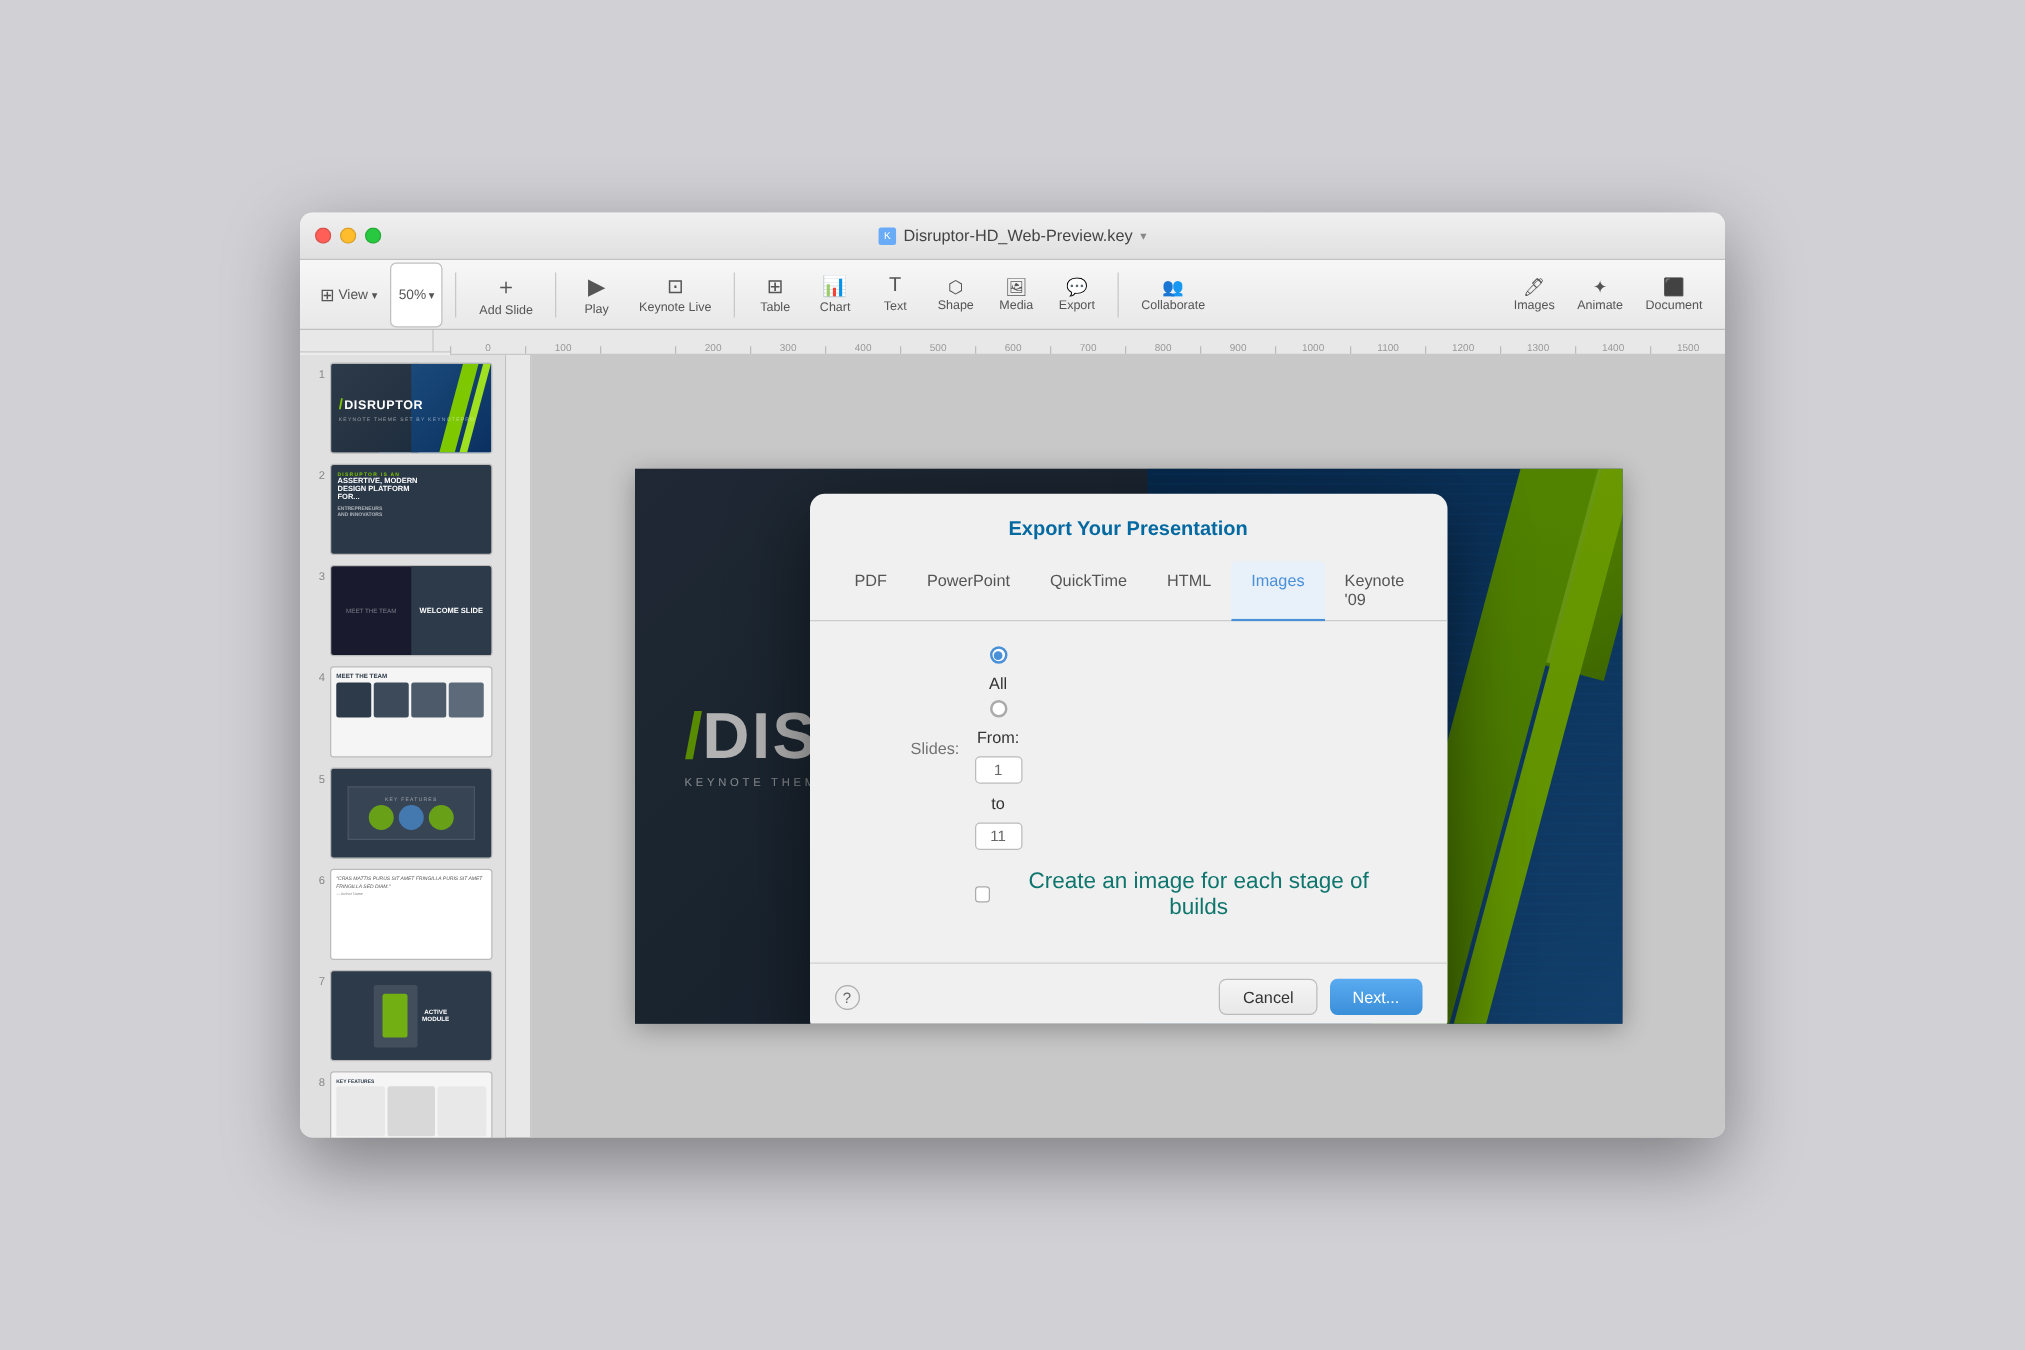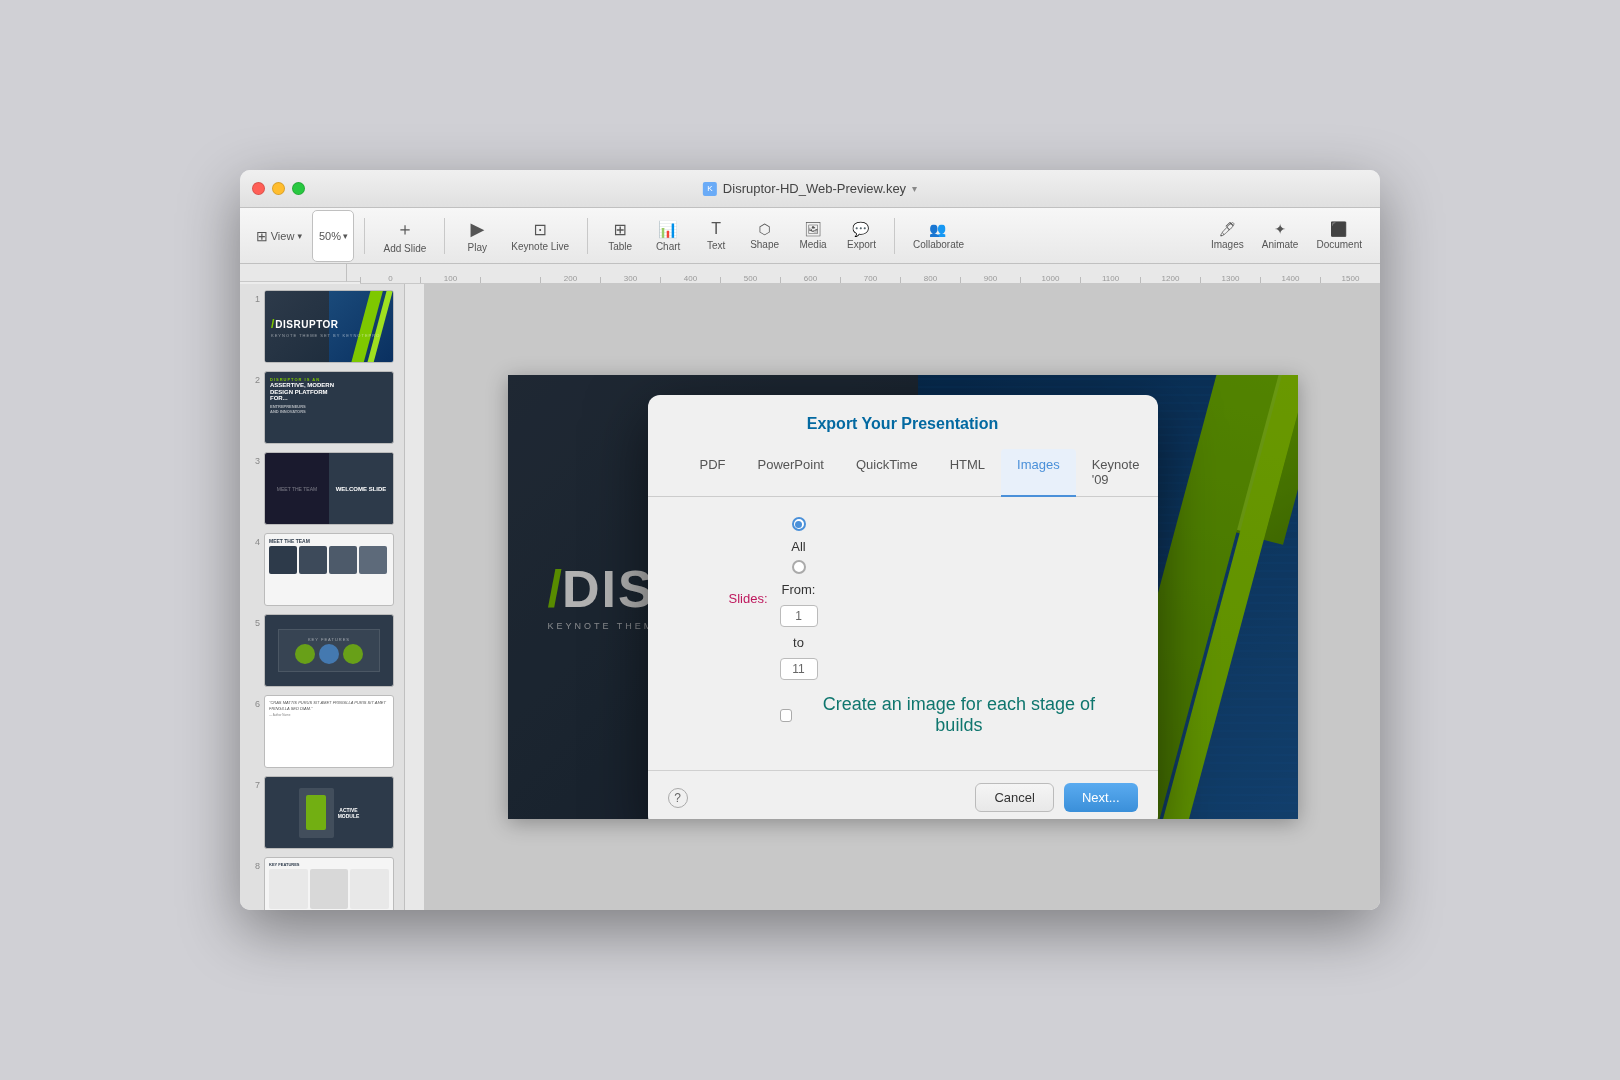--- a/index.html
+++ b/index.html
@@ -313,21 +313,21 @@
     }
     .dialog-title {
       font-size: 16px;
       font-weight: 600;
       color: #0369a1;
       margin-bottom: 16px;
     }
     .dialog-tabs {
       display: flex;
       border-bottom: 1px solid #ccc;
-      padding: 0 36px;
+      padding: 0 20px;
     }
     .dialog-tab {
       padding: 8px 16px;
       font-size: 13px;
       color: #555;
       cursor: pointer;
       border-bottom: 2px solid transparent;
       margin-bottom: -1px;
     }
     .dialog-tab.active {
@@ -340,21 +340,21 @@
       padding: 20px 40px;
     }
     .form-row {
       display: flex;
       align-items: center;
       margin-bottom: 14px;
       gap: 12px;
     }
     .form-label {
       font-size: 13px;
-      color: #be185d;
+      color: #737373;
       text-align: right;
       width: 80px;
       flex-shrink: 0;
     }
     .radio-group {
       display: flex;
       flex-direction: column;
       gap: 6px;
     }
     .radio-row {

